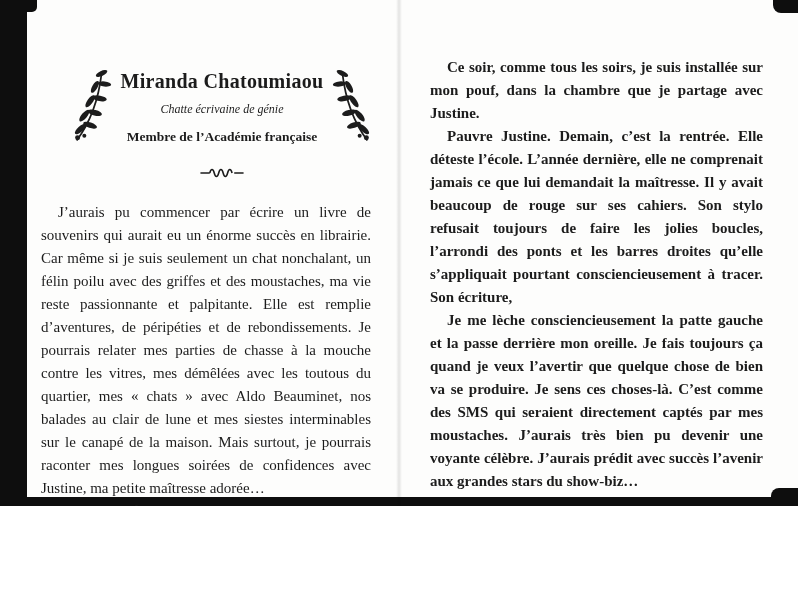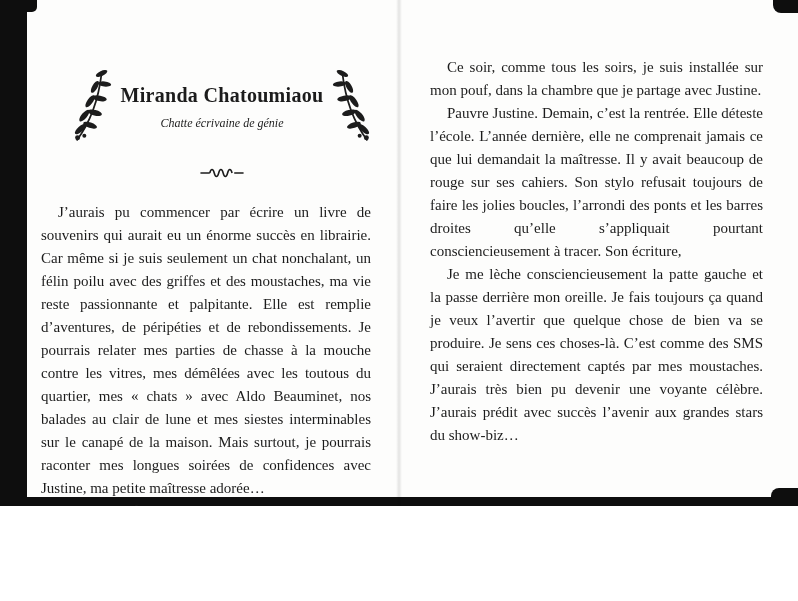--- a/index.html
+++ b/index.html
@@ -58,21 +58,21 @@
 
   .body-text {
     position:absolute;
     text-align:justify;
     font-size:15px;
     line-height:23px;
     hyphens:auto; -webkit-hyphens:auto;
   }
   .body-text p { text-indent:17px; margin:0; }
   .text-left  { left:14px; top:201px; width:330px; }
-  .text-right { left:29px; top:56px;  width:333px; }
+  .text-right { left:29px; top:56px;  width:333px;font-weight:bold; }
 
   .page-number {
     position:absolute; top:564px; text-align:center;
     font-size:12.5px; letter-spacing:0.5px;
   }
   .page-number-left  { left:30px; width:330px; }
   .page-number-right { left:29px; width:333px; }
 </style>
 </head>
 <body>
@@ -104,20 +104,21 @@
             <ellipse cx="34" cy="6" rx="6.5" ry="2.6" transform="rotate(-25 34 6)"></ellipse>
             <circle cx="9" cy="73" r="2.6"></circle>
             <circle cx="16" cy="71" r="2.1"></circle>
           </g>
         </svg>
       </span>
 
       <div class="header-text">
         <h1 class="header-title">Miranda Chatoumiaou</h1>
         <div class="header-subtitle">Chatte écrivaine de génie</div>
+        <div class="header-membership">Membre de l’Académie française</div>
       </div>
 
       <span class="branch branch-right">
         <svg viewBox="0 0 48 82" xmlns="http://www.w3.org/2000/svg">
           <path d="M8 76 C 20 60, 30 40, 34 6" stroke="#1c1c1c" stroke-width="1.8" fill="none"></path>
           <g fill="#1c1c1c">
             <ellipse cx="12" cy="64" rx="7.5" ry="2.9" transform="rotate(-42 12 64)"></ellipse>
             <ellipse cx="22" cy="60" rx="7.5" ry="2.9" transform="rotate(18 22 60)"></ellipse>
             <ellipse cx="16" cy="50" rx="7.5" ry="2.9" transform="rotate(-50 16 50)"></ellipse>
             <ellipse cx="27" cy="47" rx="7.5" ry="2.9" transform="rotate(14 27 47)"></ellipse>

